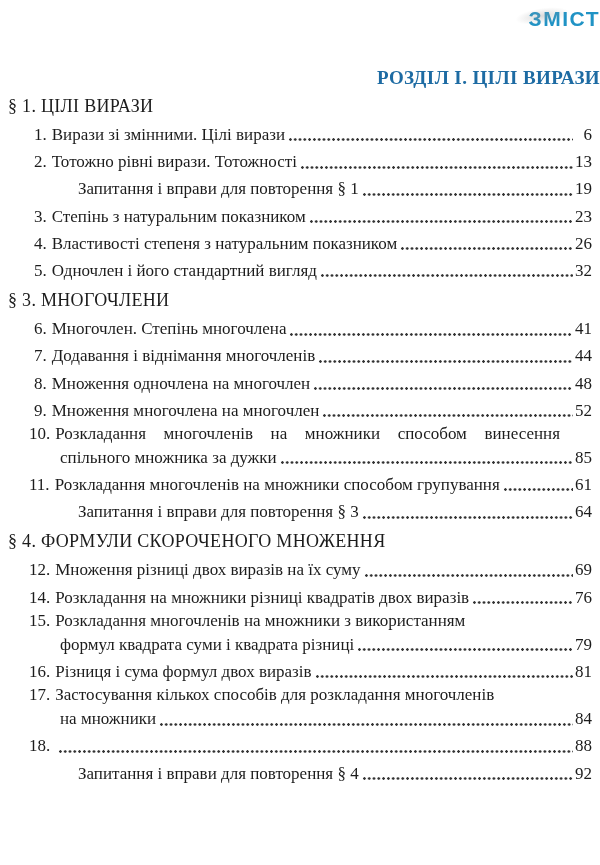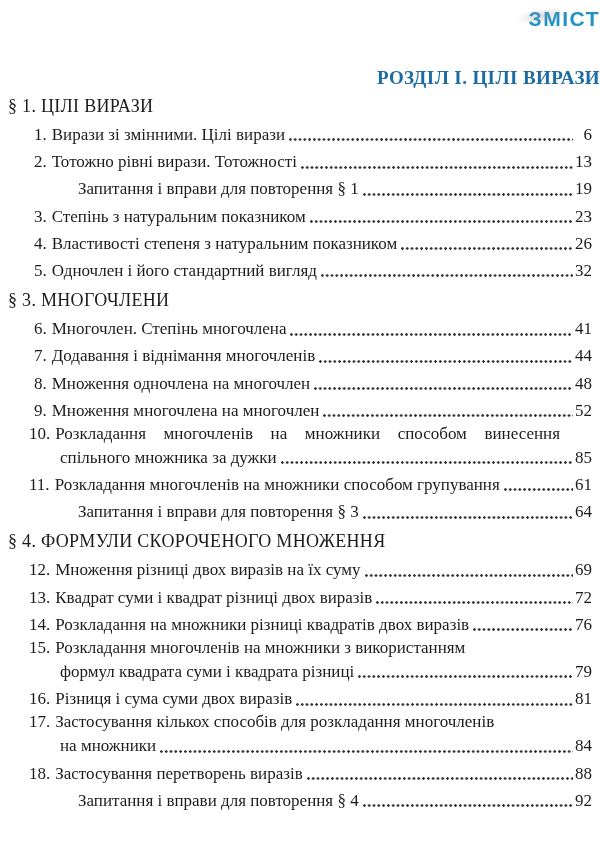--- a/index.html
+++ b/index.html
@@ -186,58 +186,51 @@
       </div>
       <div class="section">
         <div class="sec-head">§ 4. ФОРМУЛИ СКОРОЧЕНОГО МНОЖЕННЯ</div>
         <div class="row num-d">
           <span class="num">12.</span>
           <span class="txt">Множення різниці двох виразів на їх суму</span>
           <span class="leader"></span>
           <span class="pg">69</span>
         </div>
         <div class="row num-d">
-          <span class="num">13.</span>
-          <span class="txt">Квадрат суми і квадрат різниці двох виразів</span>
-          <span class="leader"></span>
-          <span class="pg">72</span>
-        </div>
-        <div class="row num-d">
           <span class="num">14.</span>
           <span class="txt">Розкладання на множники різниці квадратів двох виразів</span>
           <span class="leader"></span>
           <span class="pg">76</span>
         </div>
         <div class="row first num-d">
           <span class="num">15.</span>
           <span class="txt">Розкладання многочленів на множники з використанням</span>
         </div>
         <div class="row cont">
           <span class="txt">формул квадрата суми і квадрата різниці</span>
           <span class="leader"></span>
           <span class="pg">79</span>
         </div>
         <div class="row num-d">
           <span class="num">16.</span>
-          <span class="txt">Різниця і сума суми двох виразів</span>
+          <span class="txt">Різниця і сума формул двох виразів</span>
           <span class="leader"></span>
           <span class="pg">81</span>
         </div>
         <div class="row first num-d">
           <span class="num">17.</span>
           <span class="txt">Застосування кількох способів для розкладання многочленів</span>
         </div>
         <div class="row cont">
           <span class="txt">на множники</span>
           <span class="leader"></span>
           <span class="pg">84</span>
         </div>
         <div class="row num-d">
           <span class="num">18.</span>
-          <span class="txt">Застосування перетворень виразів</span>
           <span class="leader"></span>
           <span class="pg">88</span>
         </div>
         <div class="row review">
           <span class="txt">Запитання і вправи для повторення § 4</span>
           <span class="leader"></span>
           <span class="pg">92</span>
         </div>
       </div>
     </div>

